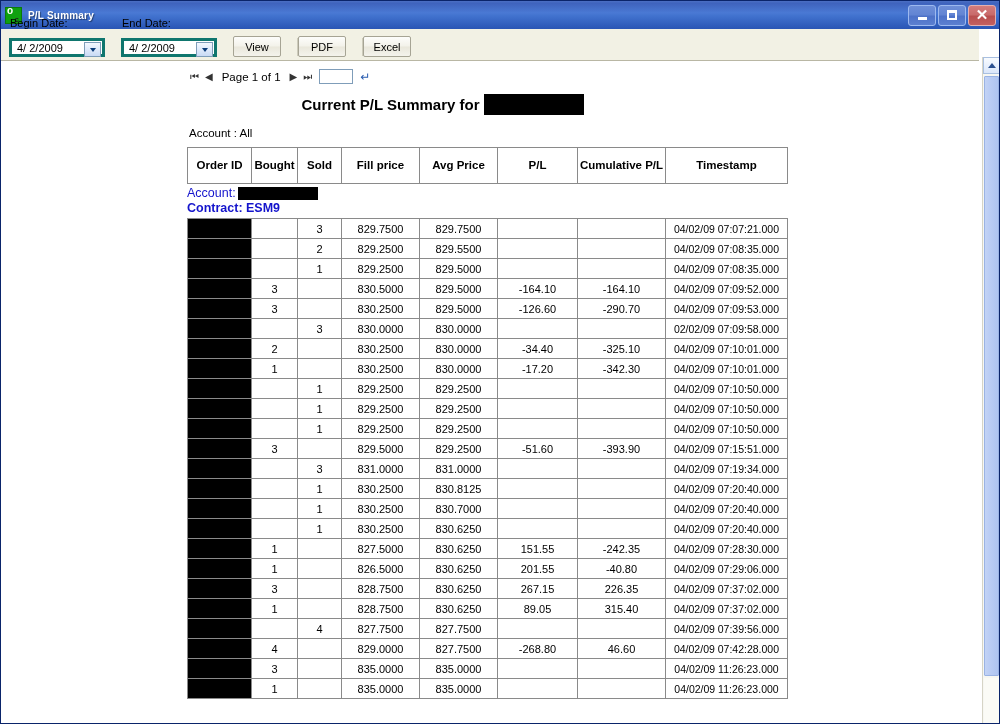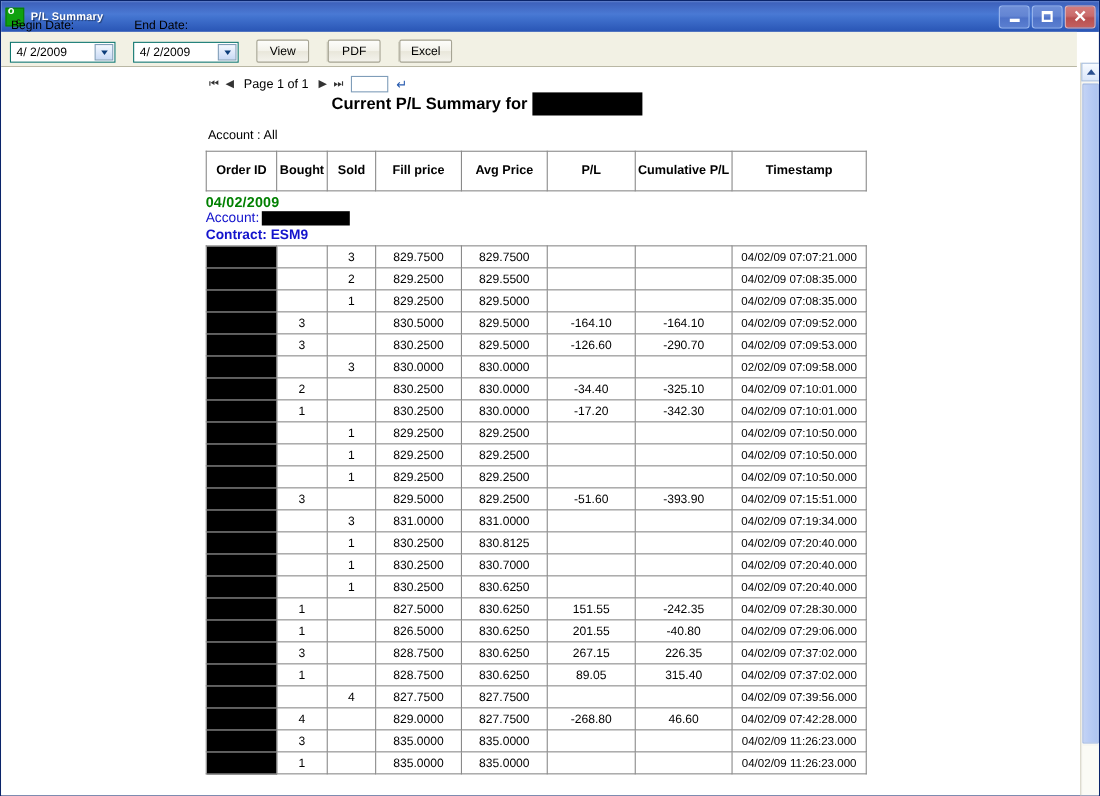--- a/index.html
+++ b/index.html
@@ -79,21 +79,21 @@
     padding: 0 0 3px 8px;
   }
   .field-group { position: relative; margin-right: 16px; }
   .field-label {
     position: absolute; top: -21px; left: 1px;
     font-size: 11px; color: #000000; white-space: nowrap;
   }
   .date-input {
     width: 96px; height: 19px;
     background: #ffffff;
-    border: 1px solid #0f766e;
+    border: 3px solid #0f766e;
     display: flex; align-items: center;
     font-size: 11px; color: #000000;
     padding-left: 5px; position: relative;
   }
   .date-input .dd-arrow {
     position: absolute; right: 1px; top: 1px;
     width: 17px; height: 15px;
     background: linear-gradient(180deg,#f4f8ff 0%,#c9daf5 100%);
     border: 1px solid #7f9db9;
     display: flex; align-items: center; justify-content: center;
@@ -141,21 +141,21 @@
     margin-left: 2px;
   }
   .pg-go {
     margin-left: 3px; font-size: 12px; color: #2a5db0;
     line-height: 1;
   }
 
   
   .rpt-title-row {
     display: flex; align-items: center; justify-content: center;
-    padding-right: 100px;
+    margin-top: 10px; padding-right: 100px;
   }
   .rpt-title {
     font-size: 15px; font-weight: bold; color: #000000;
     white-space: nowrap;
   }
   .redact { background: #000000; display: inline-block; vertical-align: middle; }
   .redact-title { width: 100px; height: 21px; margin-left: 4px; }
 
   .account-line {
     padding: 12px 0 0 188px;
@@ -346,21 +346,20 @@
             <th>Avg Price</th>
             <th>P/L</th>
             <th>Cumulative P/L</th>
             <th>Timestamp</th>
           </tr>
         </thead>
       </table>
     </div>
 
     <div class="meta-block">
-      <div class="meta-date">04/02/2009</div>
       <div class="meta-acct">
         <span>Account:</span><span class="redact redact-acct"></span>
       </div>
       <div class="meta-contract">Contract: ESM9</div>
     </div>
 
     <div class="tbl-wrap" style="padding-top:2px;">
       <table class="rpt">
         <colgroup>
           <col class="col-order">

